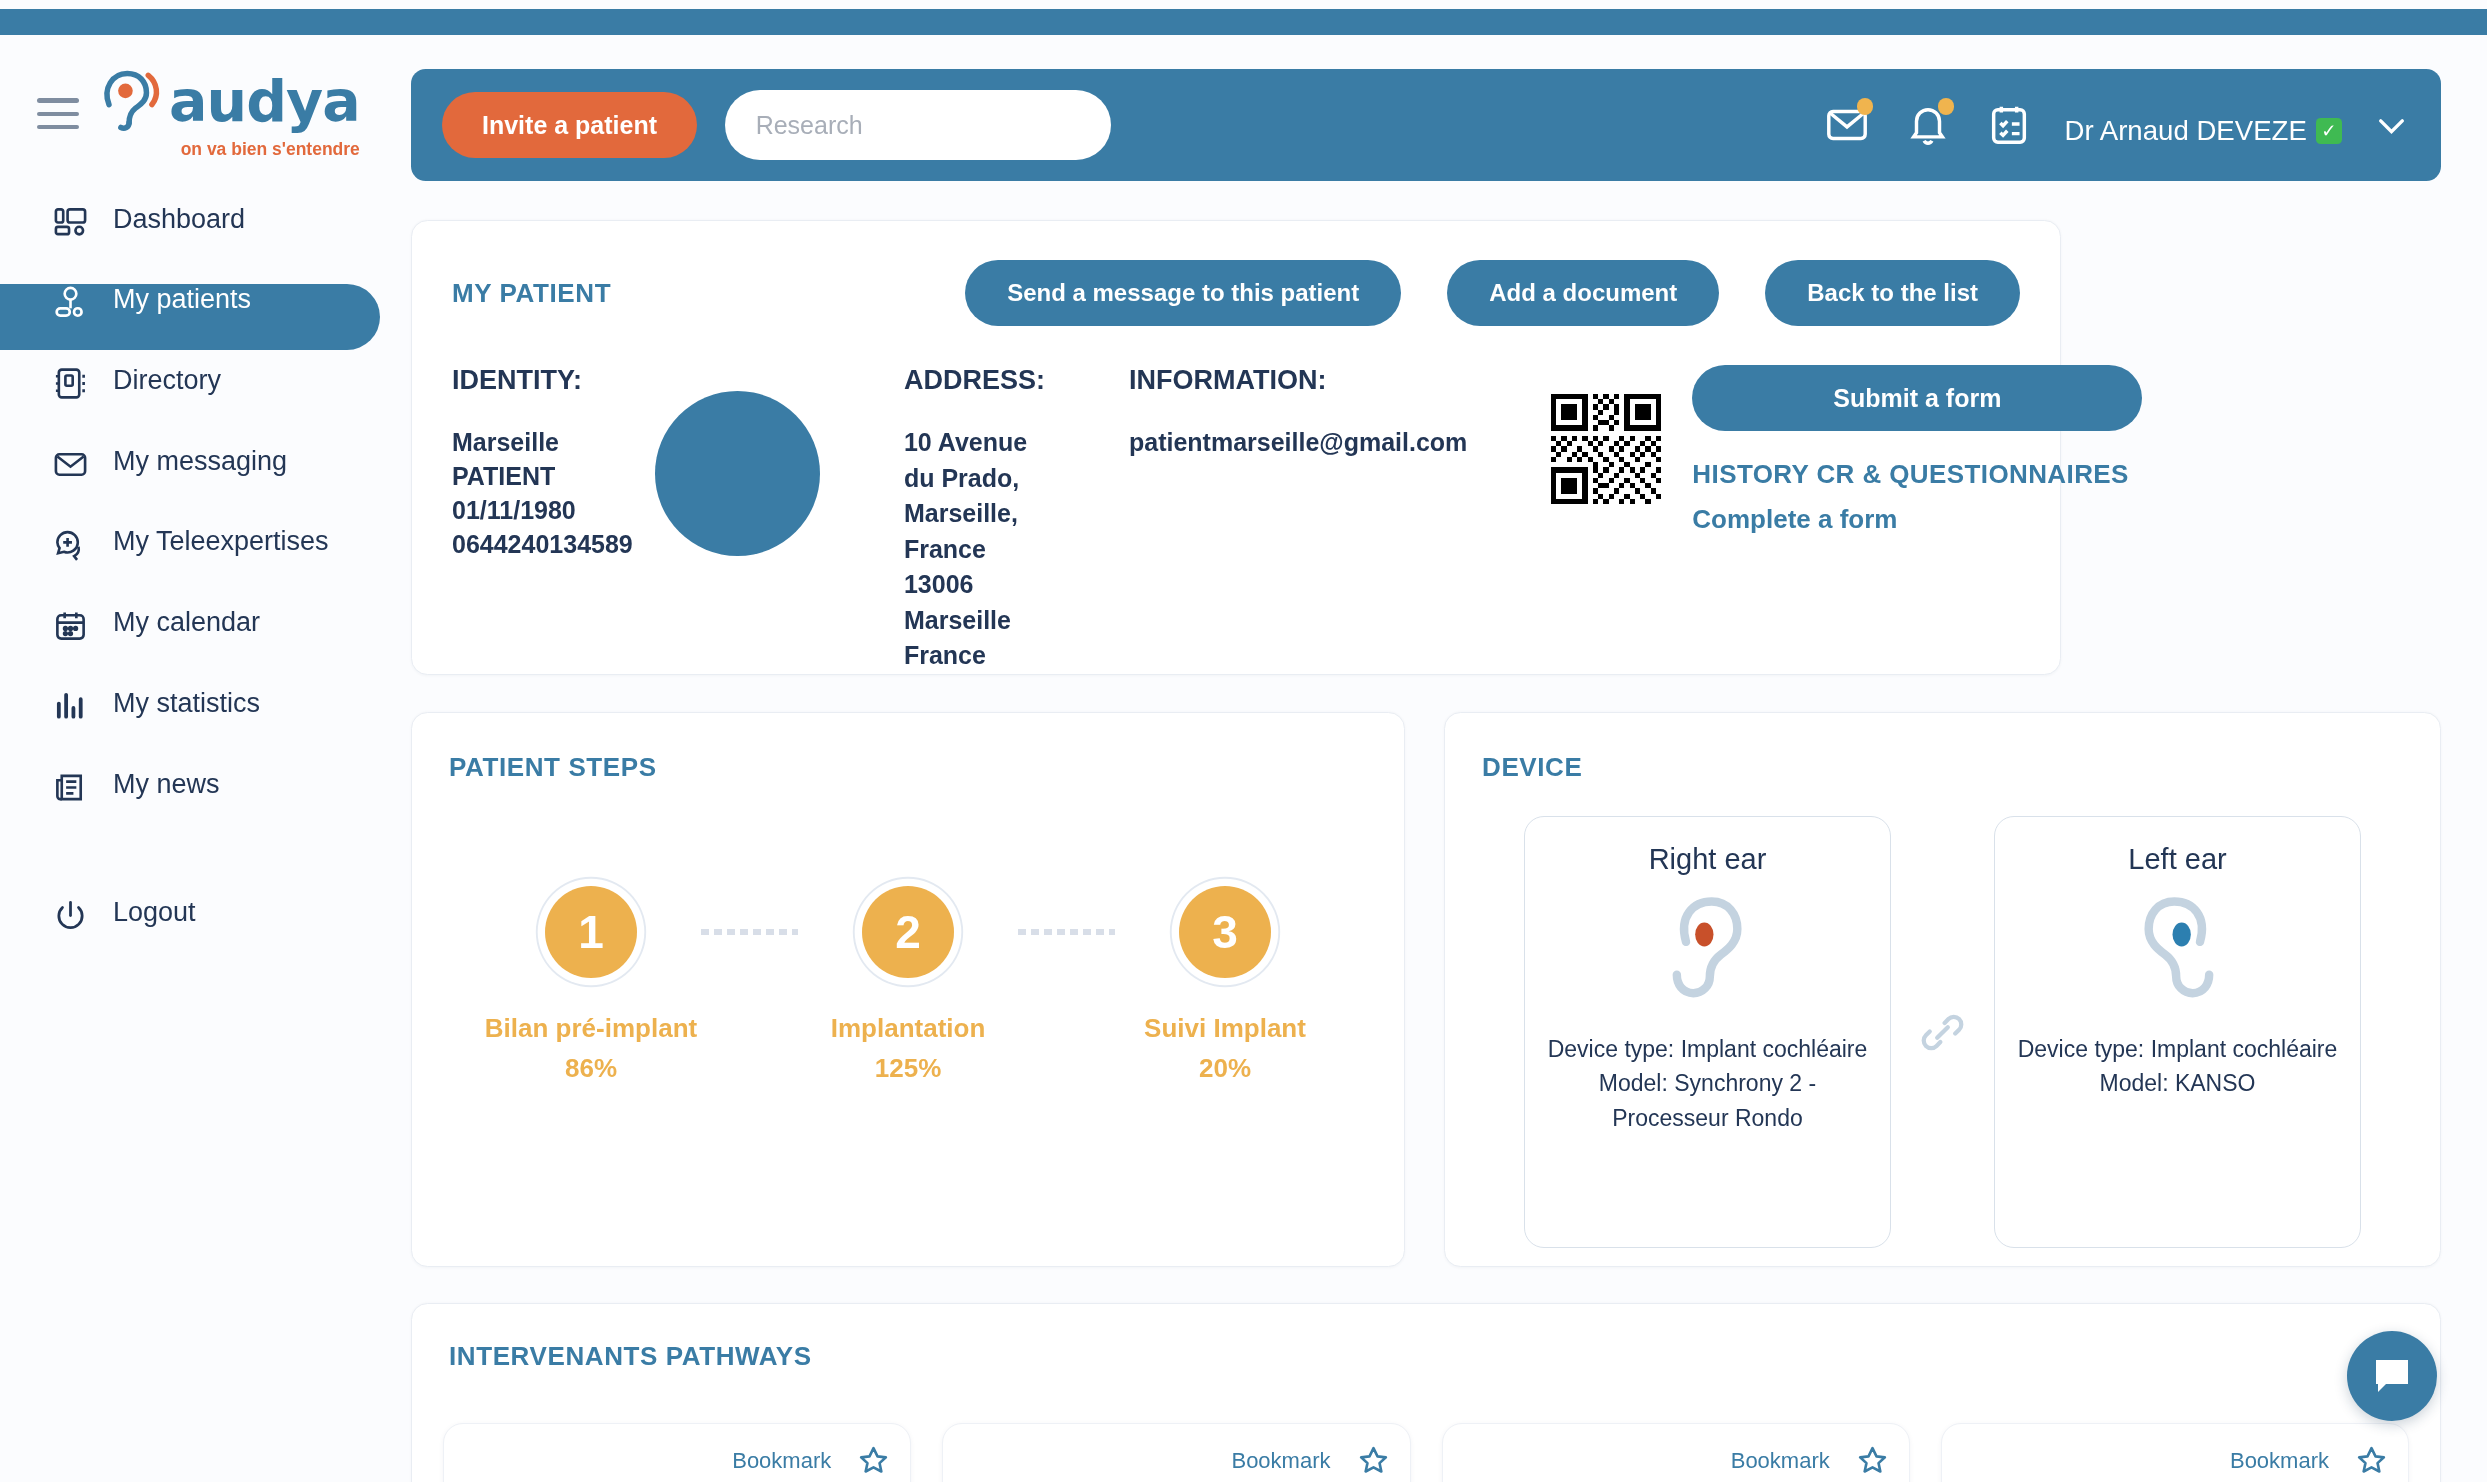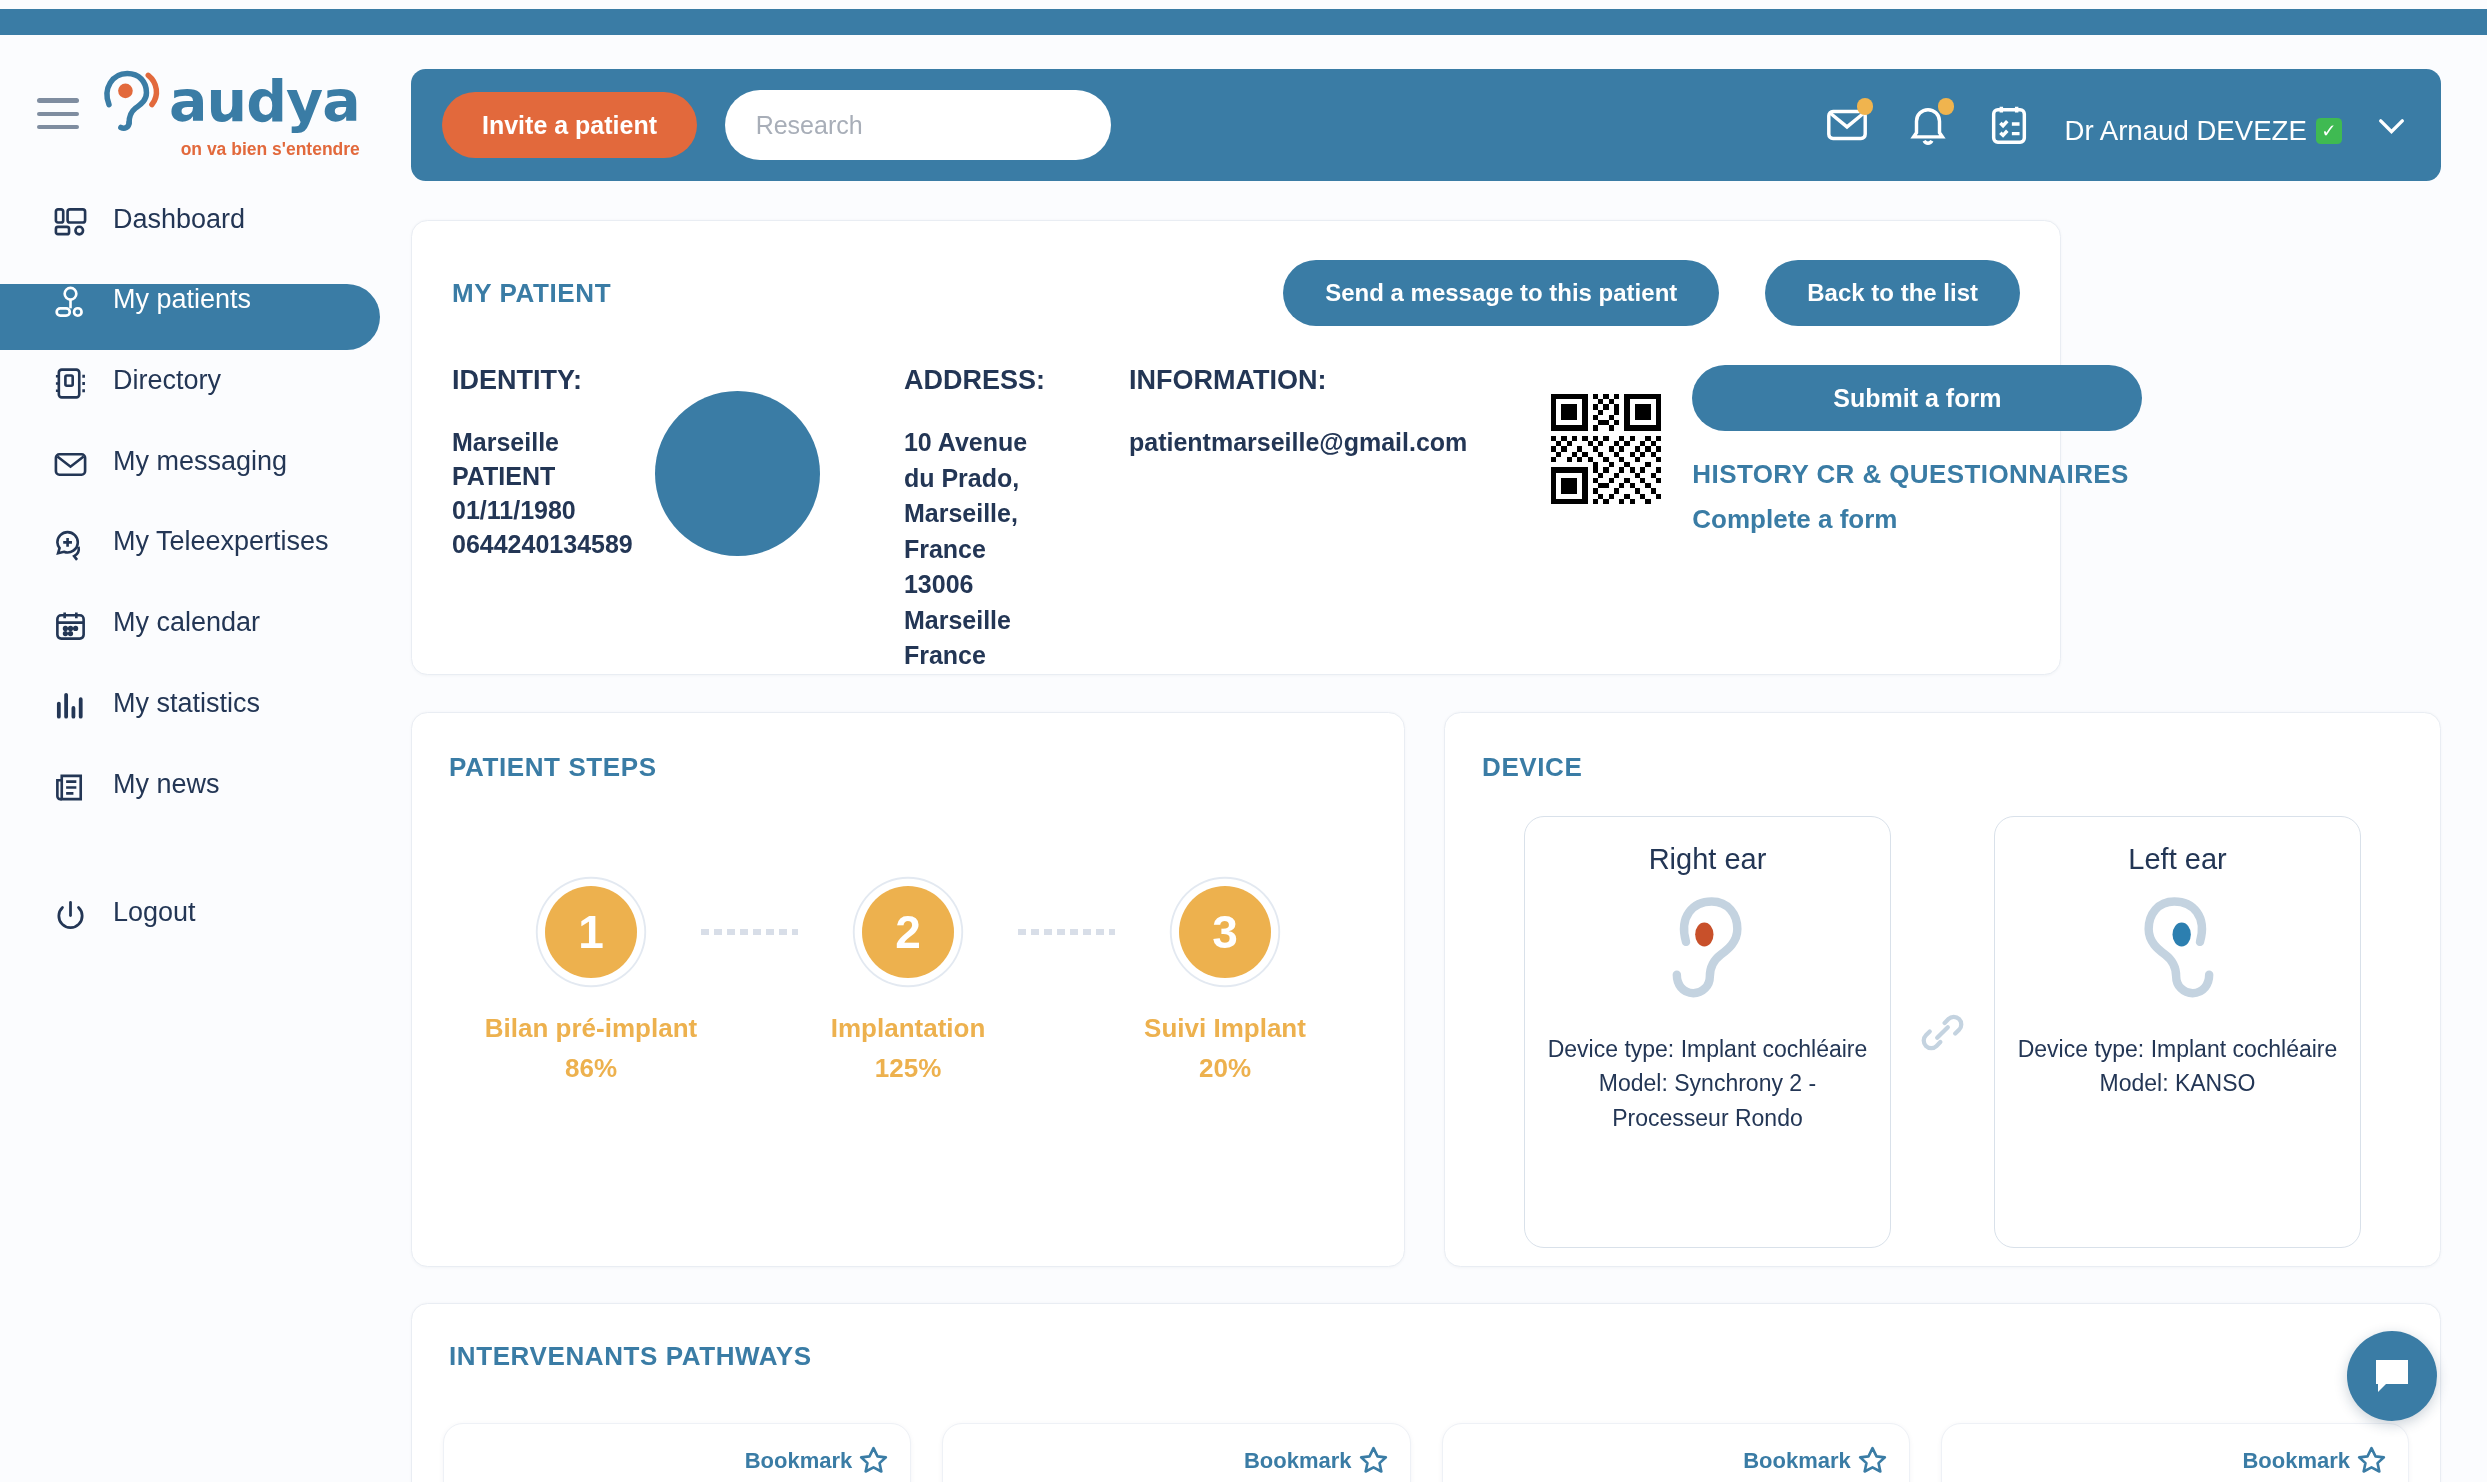--- a/index.html
+++ b/index.html
@@ -98,21 +98,21 @@
   .ear-title { font-size:29px; color:#233655; font-weight:400; }
   .ear-svg { margin:16.5px 0 20px; }
   .ear-line { font-size:23px; color:#233655; text-align:center; line-height:1.5; font-weight:400; }
   .link-ico { width:51px; height:51px; }
 
   
   .path-card { left:411px; top:1303px; width:2030px; height:276px; }
   .path-row { display:flex; gap:31px; padding:0 31px; margin-top:51px; }
   .path-item { flex:1 1 0; height:184px; border:0.9px solid #eef1f6; border-radius:20px; background:#fff;
                box-shadow:0 1.8px 5.5px rgba(20,40,70,.05); position:relative; overflow:hidden; }
-  .bookmark { position:absolute; right:20px; top:20px; display:flex; align-items:center; gap:5px; cursor:pointer;font-weight:bold; }
+  .bookmark { position:absolute; right:20px; top:20px; display:flex; align-items:center; gap:26px; cursor:pointer; }
   .bookmark span { color:#3a7ca5; font-size:22px; }
   .bookmark svg { width:33px; height:33px; }
 
   
   .chat-fab { position:absolute; right:50px; bottom:61px; width:90px; height:90px; border-radius:50%;
               background:#3a7ca5; display:flex; align-items:center; justify-content:center; cursor:pointer;
               box-shadow:0 3.7px 13px rgba(20,50,80,.22); }
   .chat-fab svg { width:48px; height:48px; }
 </style>
 </head>
@@ -291,20 +291,21 @@
           </svg>
       </span>
     </div>
   </div>
 
   <section class="card patient-card">
     <div class="pc-head">
       <div class="sec-title">MY PATIENT</div>
       <div class="pc-btns">
         <button class="pill-btn">Send a message to this patient</button>
+        <button class="pill-btn">Add a document</button>
         <button class="pill-btn">Back to the list</button>
       </div>
     </div>
 
     <div class="pc-body">
 
       <div class="col-identity">
         <div>
           <div class="lbl-h">IDENTITY:</div>
           <div class="txt">Marseille PATIENT</div>

